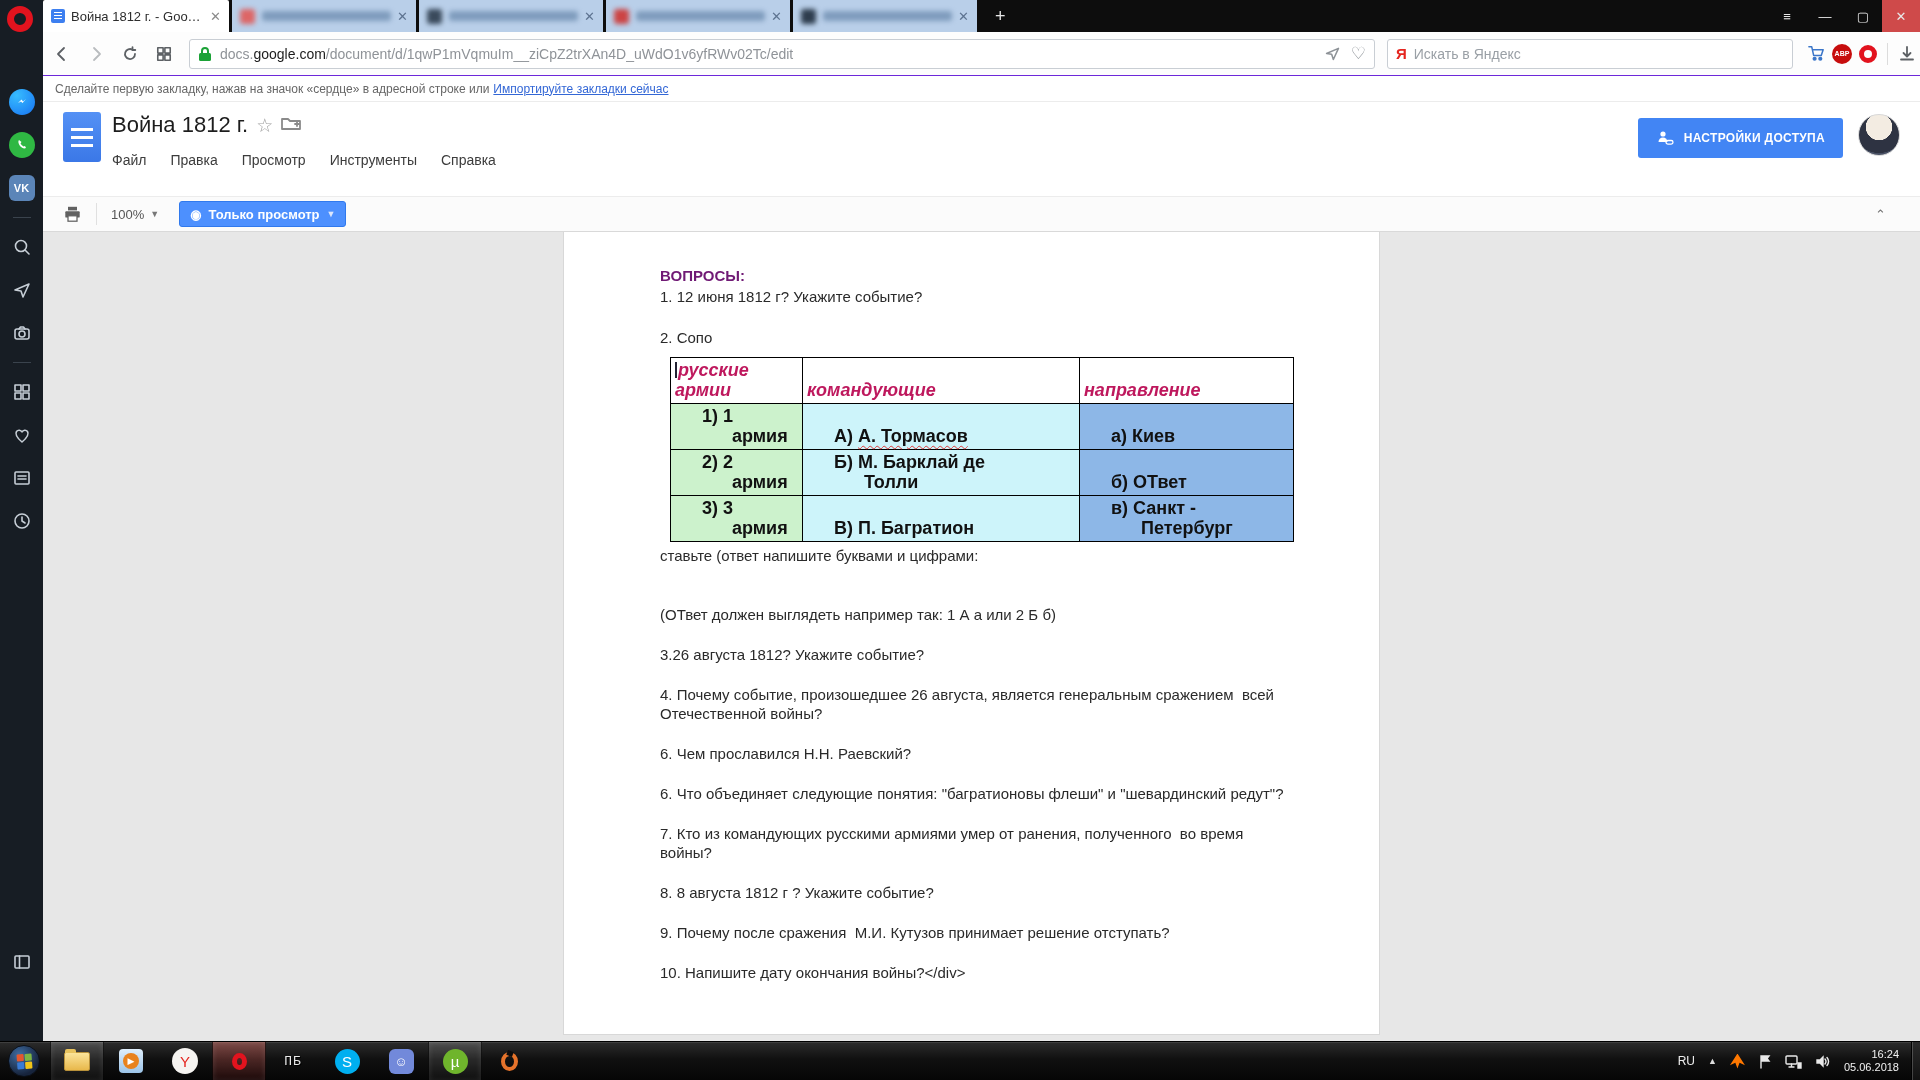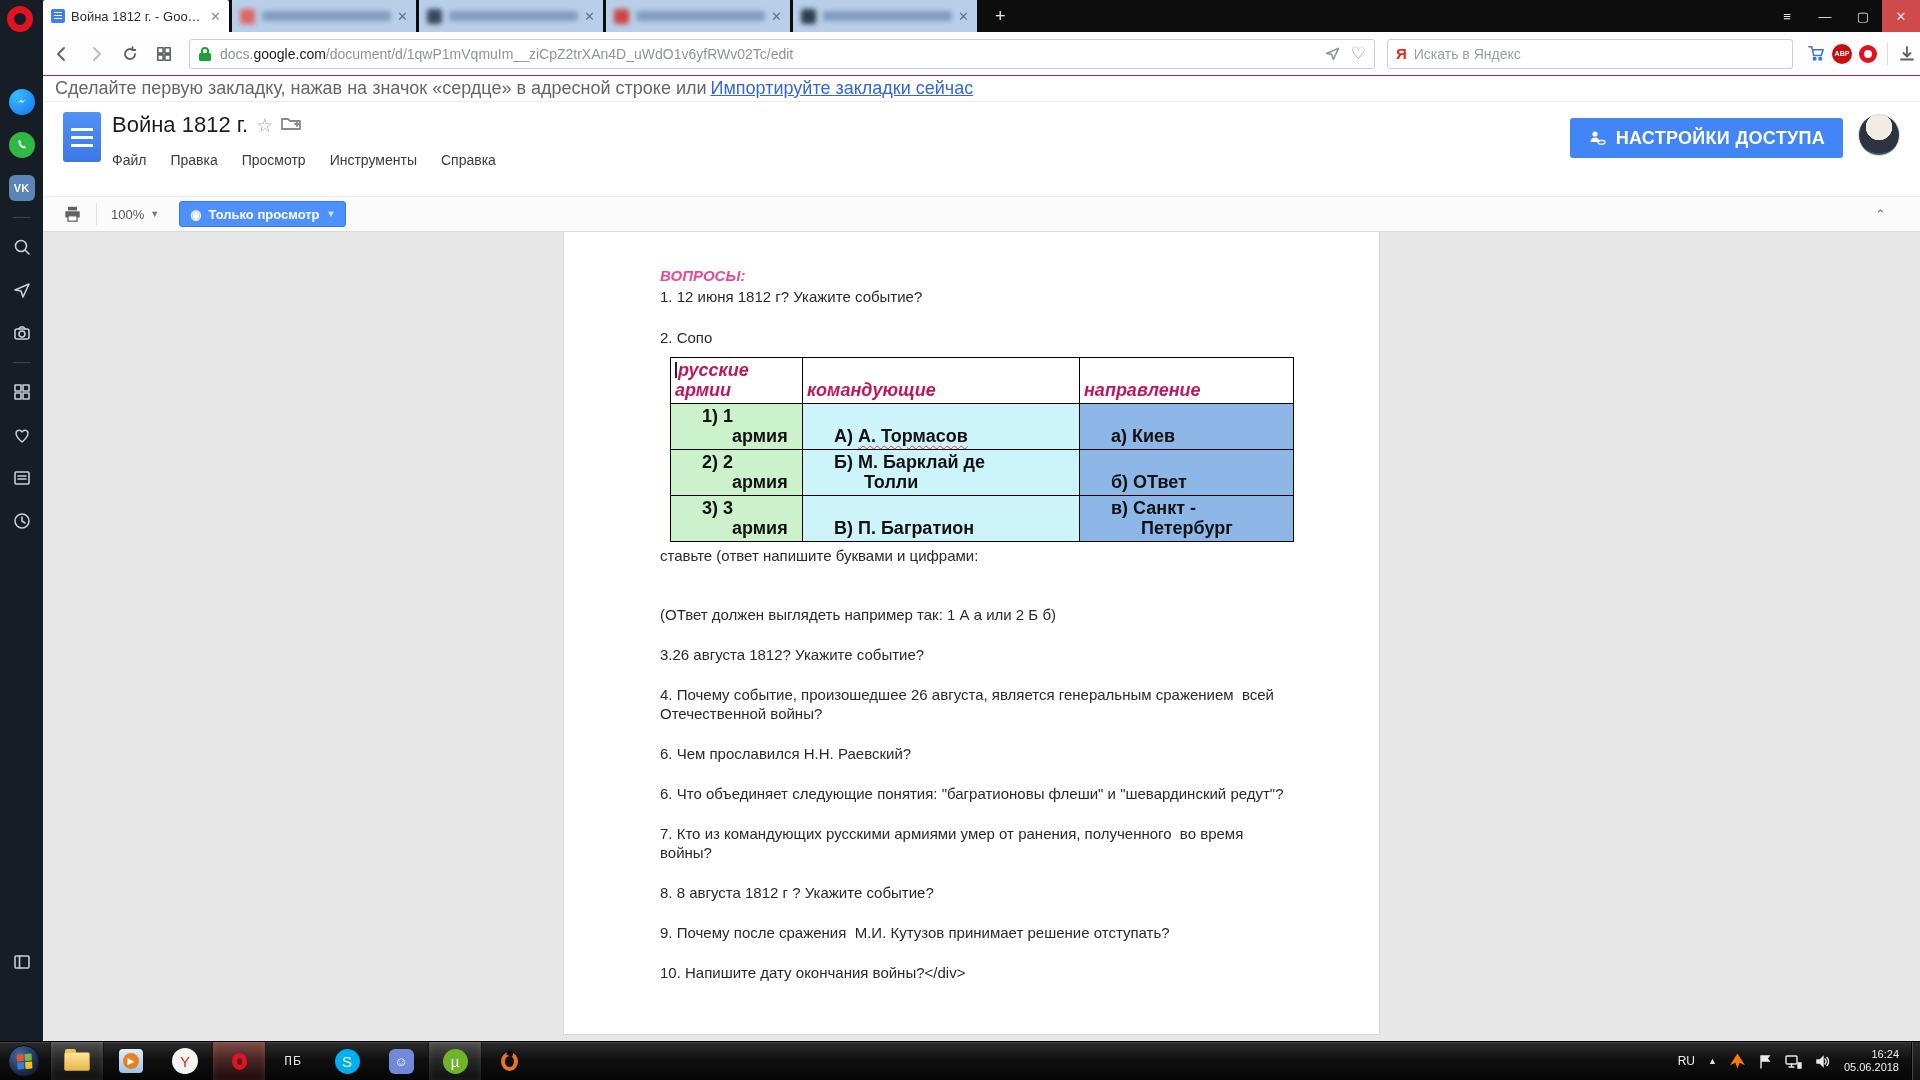--- a/index.html
+++ b/index.html
@@ -87,41 +87,41 @@
   .abp { width:20px; height:20px; border-radius:50%; background:#c70d0d;
     color:#fff; font-size:7px; font-weight:bold; display:flex;
     align-items:center; justify-content:center; }
   .op-ext { width:18px; height:18px; border:5px solid #e2131e;
     border-radius:50%; }
   .tb-sep { width:1px; height:22px; background:#dcdcdc; margin:0 6px; }
 
   
   .bookmarkbar { position:absolute; left:43px; top:76px; right:0; height:26px;
     background:#fff; border-bottom:1px solid #ececec; display:flex;
-    align-items:center; padding-left:12px; font-size:18px; color:#666; }
+    align-items:center; padding-left:12px; font-size:12px; color:#666; }
   .bookmarkbar a { color:#3367d6; text-decoration:underline; margin-left:4px; }
 
   
   .docsheader { position:absolute; left:43px; top:102px; right:0; height:94px;
     background:#fff; }
   .docs-icon { position:absolute; left:20px; top:10px; width:38px; height:50px;
     background:linear-gradient(#5491f5,#3b78e7); border-radius:3px; }
   .docs-icon:before { content:""; position:absolute; left:8px; top:16px;
     width:22px; height:22px;
     background:repeating-linear-gradient(#fff 0 3px,transparent 3px 8px); }
   .doc-title-row { position:absolute; left:69px; top:10px; display:flex;
     align-items:center; gap:8px; }
   .doc-title { font-size:22px; color:#1d1d1d; }
   .star { color:#9e9e9e; font-size:19px; }
   .drive-add { color:#8a8a8a; }
   .menubar { position:absolute; left:69px; top:50px; display:flex; gap:24px;
     font-size:14px; color:#3c3c3c; }
   .share-btn { position:absolute; right:77px; top:16px; height:40px;
     padding:0 18px; background:#4285f4; border-radius:3px; color:#fff;
-    font-weight:bold; font-size:18px; display:flex; align-items:center;
+    font-weight:bold; font-size:12px; display:flex; align-items:center;
     gap:10px; letter-spacing:.3px; }
   .avatar { position:absolute; right:20px; top:12px; width:42px; height:42px;
     border-radius:50%;
     background:radial-gradient(circle at 50% 30%,#f3ece2 0 38%,#2e3342 39% 75%,#474f63 76%);
     border:1px solid #d8d8d8; }
 
   
   .docstoolbar { position:absolute; left:43px; top:196px; right:0; height:36px;
     background:#fbfbfb; border-top:1px solid #ececec;
     border-bottom:1px solid #d9d9d9; display:flex; align-items:center; }
@@ -137,21 +137,21 @@
   .eye { font-size:13px; }
   .collapse { position:absolute; right:34px; color:#757575; font-size:13px; }
 
   
   .canvas { position:absolute; left:43px; top:232px; right:0; bottom:39px;
     background:#e7e7e7; overflow:hidden; }
   .pagepaper { position:absolute; left:520px; top:0; width:817px; height:803px;
     background:#fff; border:1px solid #d8d8d8; border-top:none; }
   .para { position:absolute; left:96px; width:640px; font-size:15px;
     line-height:19px; color:#2a2a2a; white-space:pre-wrap; }
-  .heading-red { color:#ec4899; font-weight:bold; font-style:italic; }
+  .heading-red { color:#701a75; font-weight:bold; }
 
   
   .doc-table { position:absolute; left:106px; top:125px;
     border-collapse:collapse; table-layout:fixed; }
   .doc-table td { border:1.5px solid #000; vertical-align:bottom;
     padding:2px 4px 3px 4px; font-weight:bold; font-size:18px;
     line-height:20px; color:#111; }
   .doc-table .hdr { background:#fff; color:#be185d; font-style:italic;
     height:42px; }
   .col-army { width:132px; background:#ccf2cc; }

